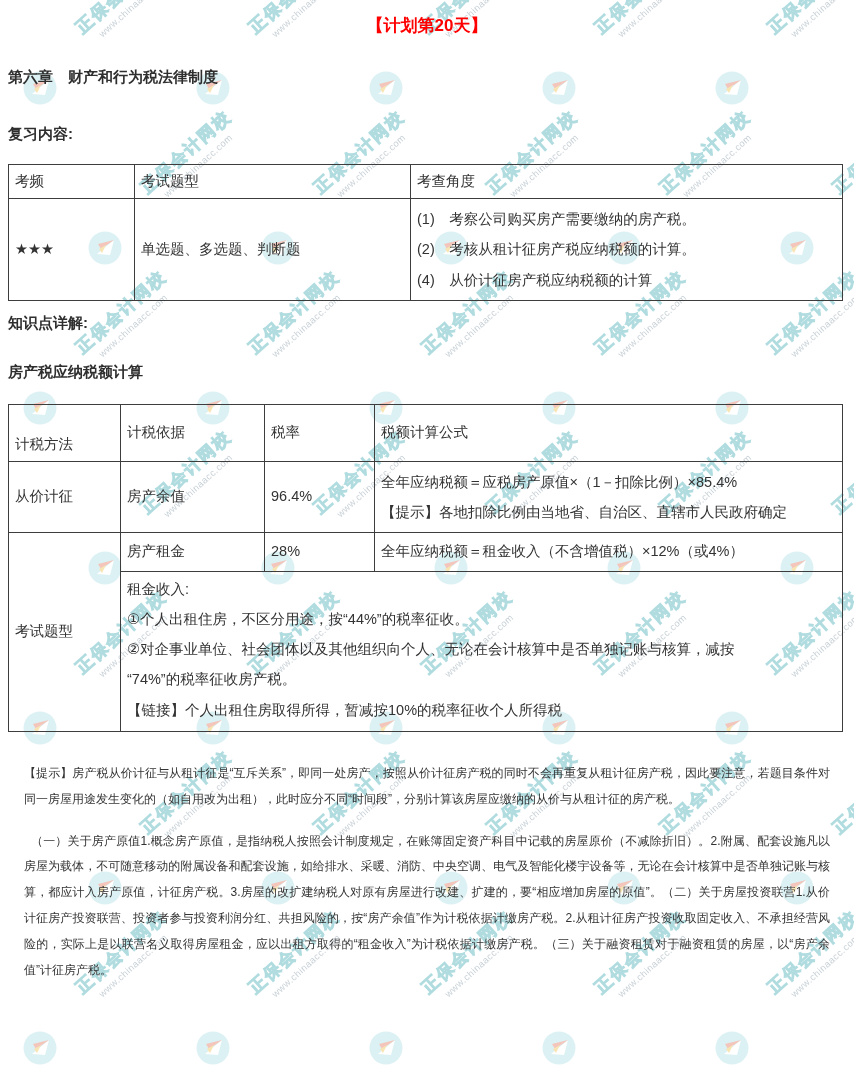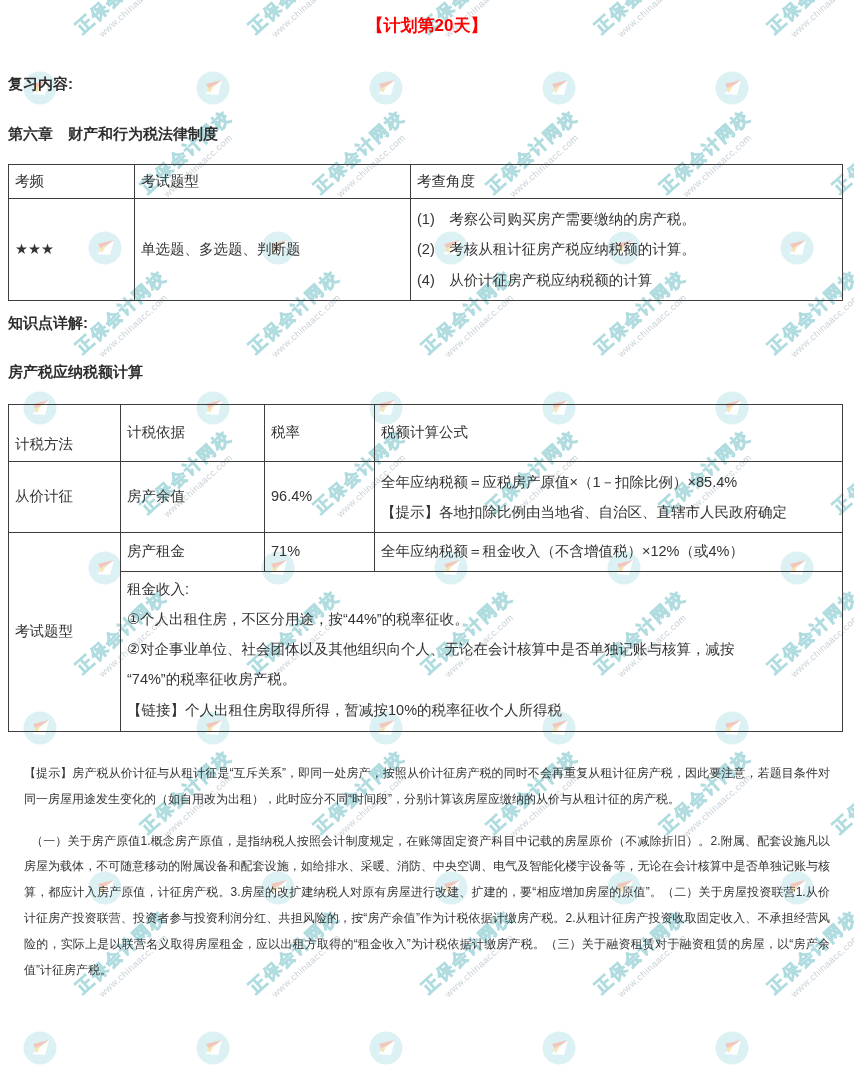--- a/index.html
+++ b/index.html
@@ -467,23 +467,23 @@
         <div class="wm-brand">正保会计网校</div>
         <div class="wm-url">www.chinaacc.com</div>
       </div>
     </div>
   </div>
 
 <div class="content">
 
   <p class="doc-title">【计划第20天】</p>
 
+  <p class="h-bold h-chapter">第六章　财产和行为税法律制度</p>
+
   <p class="h-bold h-review">复习内容:</p>
-
-  <p class="h-bold h-chapter">第六章　财产和行为税法律制度</p>
 
   <table class="t1">
     <colgroup>
         <col style="width:126px">
         <col style="width:276px">
         <col>
       </colgroup>
     <tbody>
       <tr class="hdr-row">
         <td>考频</td>
@@ -525,21 +525,21 @@
         <td>房产余值</td>
         <td>96.4%</td>
         <td>
           <div class="cell-line">全年应纳税额＝应税房产原值×（1－扣除比例）×85.4%</div>
           <div class="cell-line">【提示】各地扣除比例由当地省、自治区、直辖市人民政府确定</div>
         </td>
       </tr>
       <tr class="row-rental">
         <td rowspan="2">考试题型</td>
         <td>房产租金</td>
-        <td>71%</td>
+        <td>28%</td>
         <td>全年应纳税额＝租金收入（不含增值税）×12%（或4%）</td>
       </tr>
       <tr class="row-pref">
         <td colspan="3">
           <div class="cell-line">租金收入:</div>
           <div class="cell-line">①个人出租住房，不区分用途，按“44%”的税率征收。</div>
           <div class="cell-line">②对企事业单位、社会团体以及其他组织向个人、无论在会计核算中是否单独记账与核算，减按</div>
           <div class="cell-line">“74%”的税率征收房产税。</div>
           <div class="cell-line">【链接】个人出租住房取得所得，暂减按10%的税率征收个人所得税</div>
         </td>

